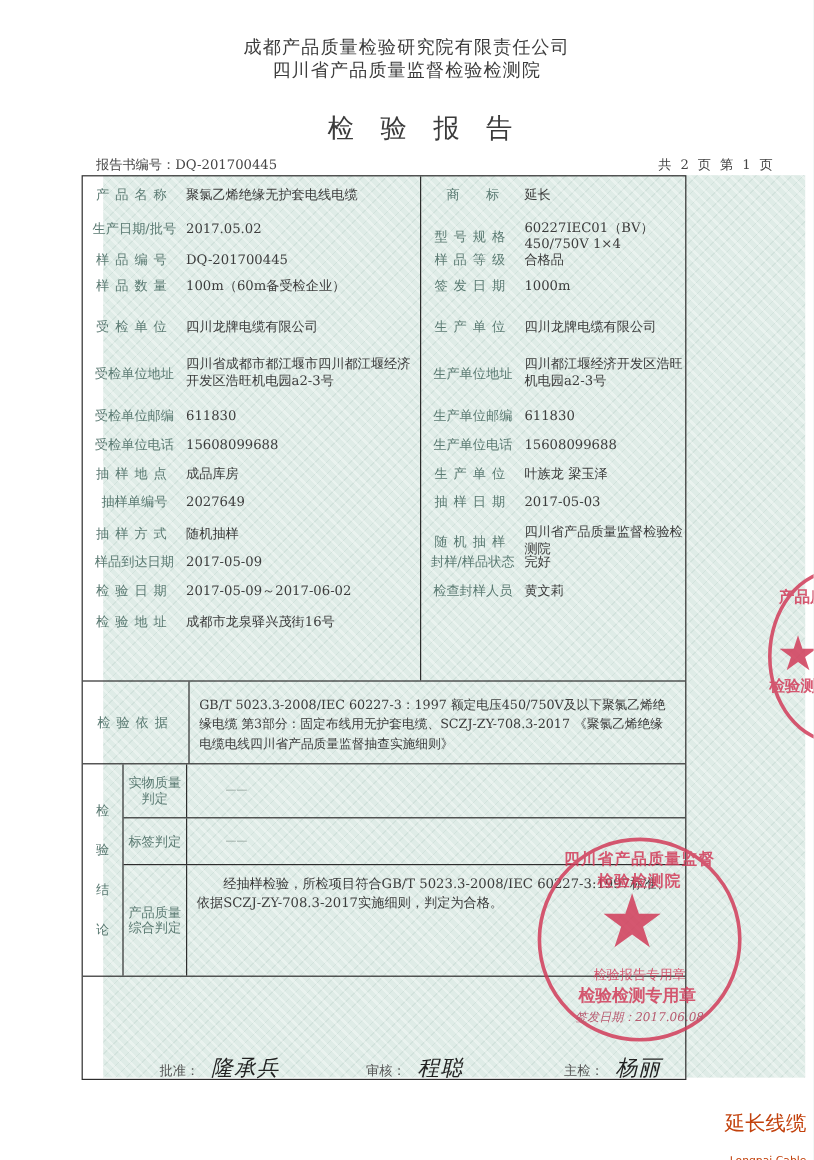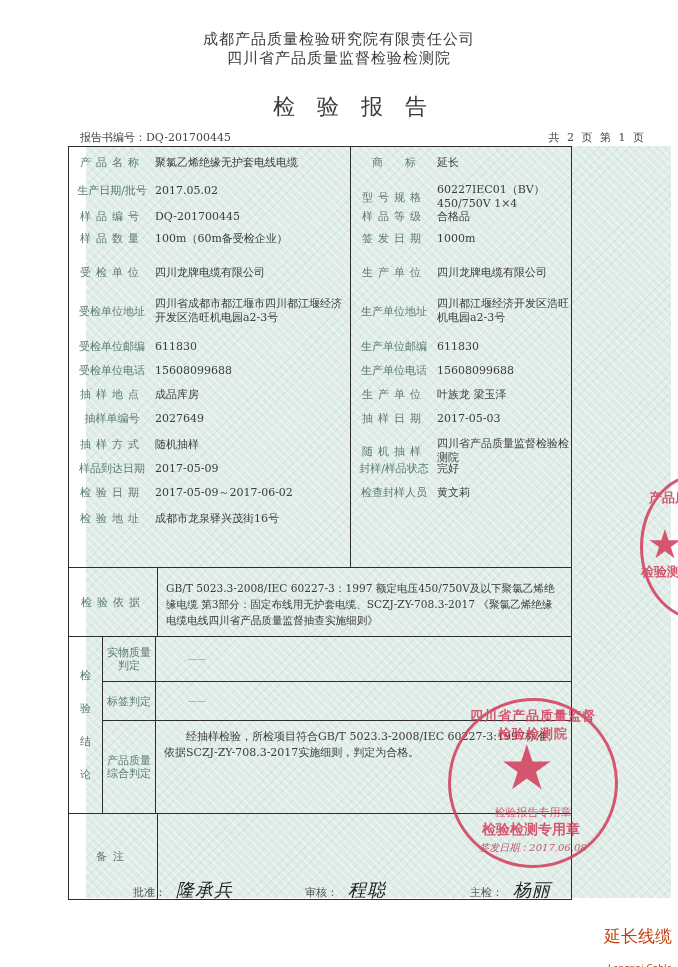--- a/index.html
+++ b/index.html
@@ -222,21 +222,20 @@
           </div>
       </div>
       <div class="sub">
         <div class="slbl">产品质量综合判定</div>
         <div class="sval conclusion-text">　　经抽样检验，所检项目符合GB/T 5023.3-2008/IEC 60227-3:1997标准、依据SCZJ-ZY-708.3-2017实施细则，判定为合格。</div>
       </div>
     </div>
   </div>
 
   <div class="remarks">
-    <div class="lbl">备注</div>
     <div style="flex:1"></div>
   </div>
 </div>
 
 <div class="stamp stamp-main">
   <div class="ring">四川省产品质量监督检验检测院</div>
   <div class="star">★</div>
   <div class="t1">检验报告专用章</div>
   <div class="t2">检验检测专用章</div>
   <div class="t3">签发日期：2017.06.08</div>

